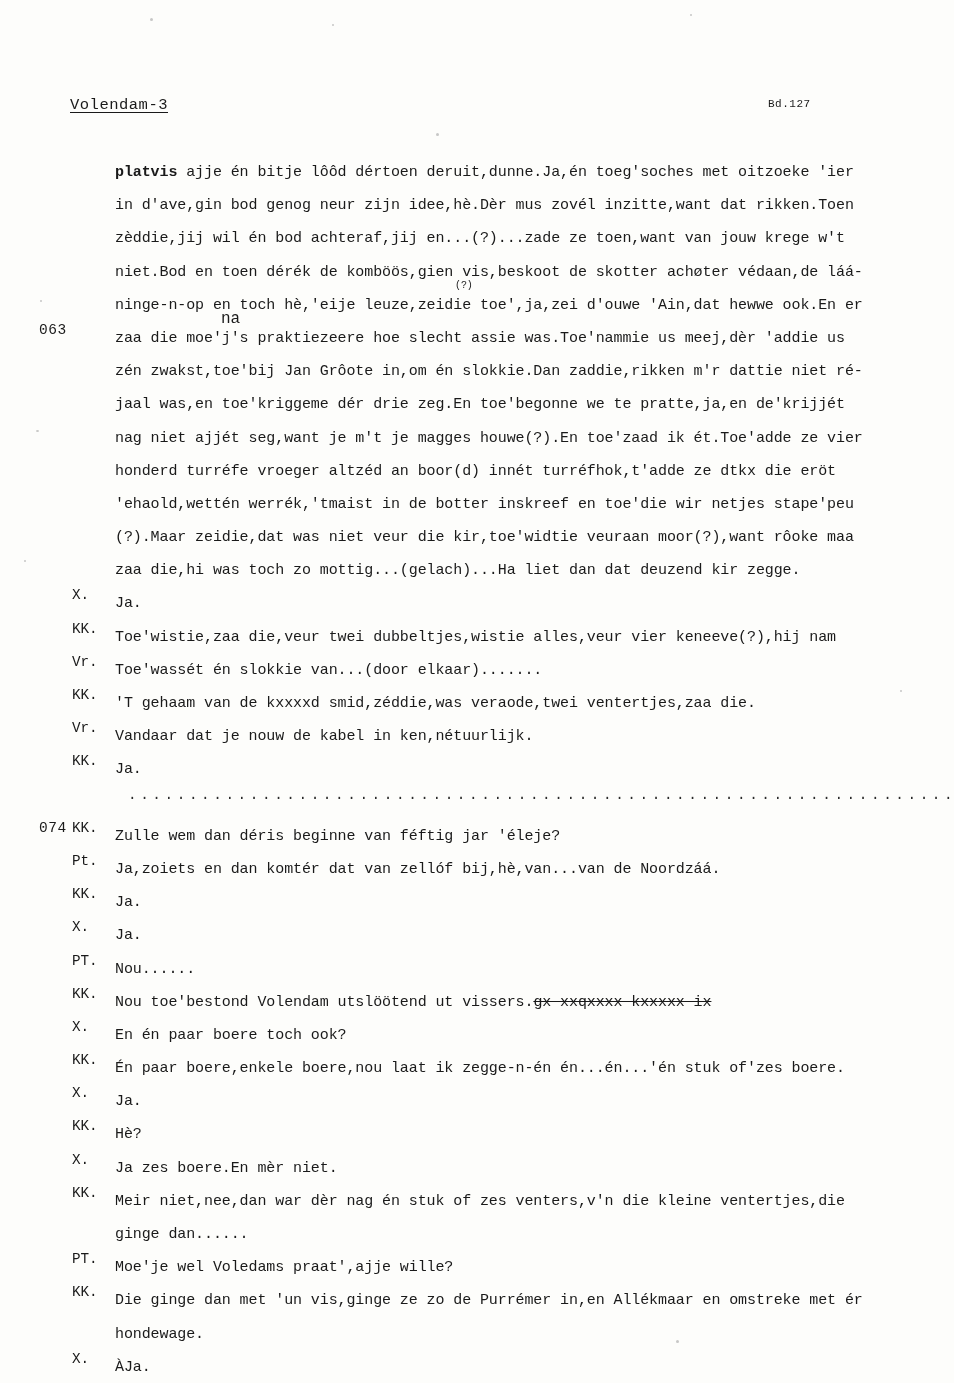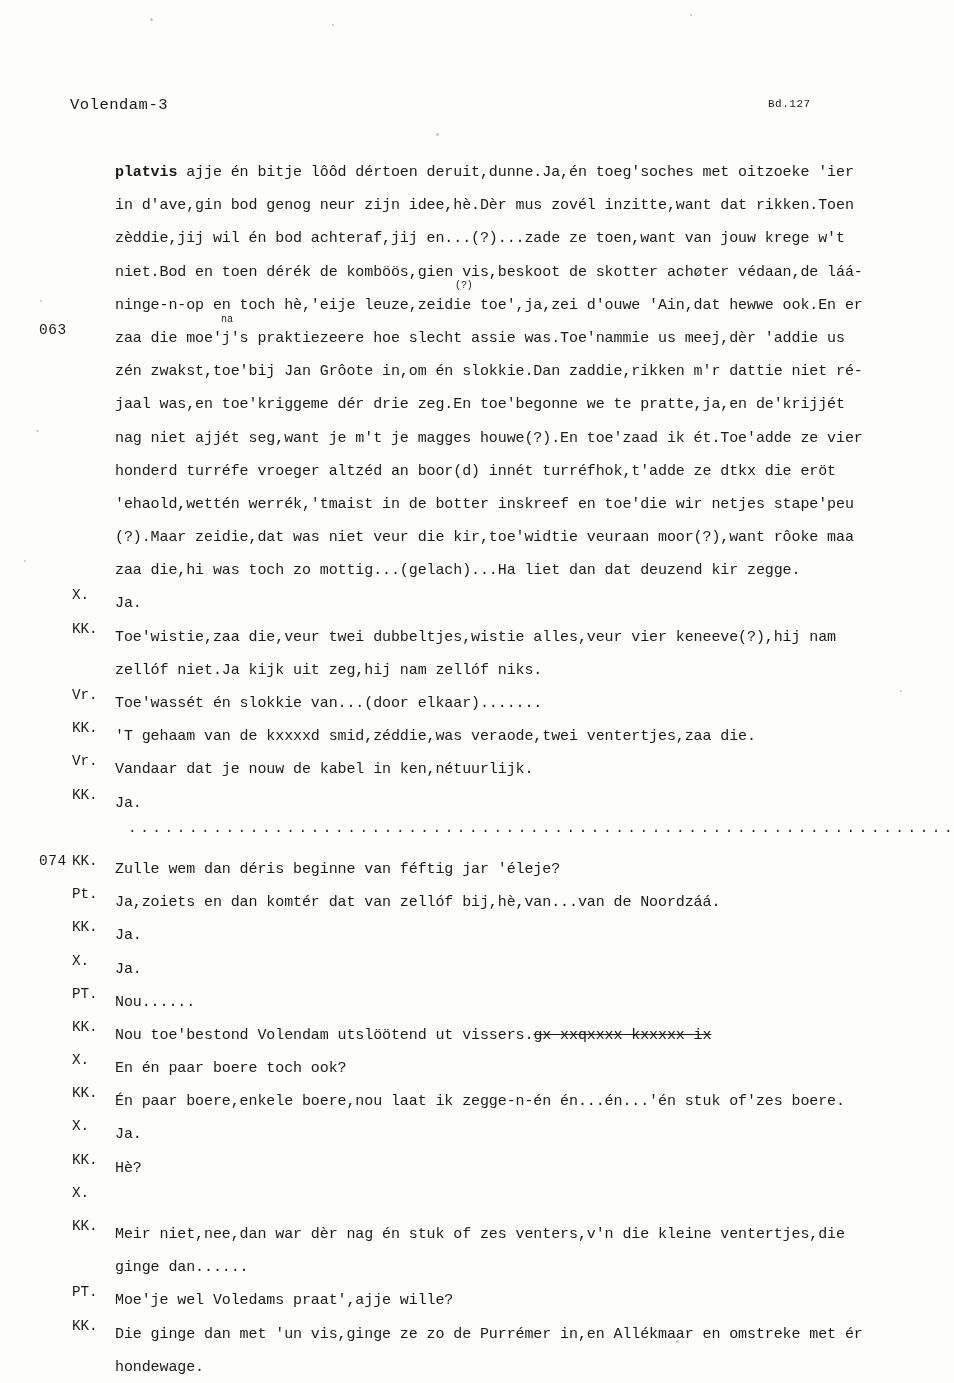--- a/index.html
+++ b/index.html
@@ -33,20 +33,21 @@
     left: 0;
     width: 954px;
     height: 24px;
   }
   .doc-id {
     position: absolute;
     left: 70px;
     top: 0;
     font-size: 15.5px;
     letter-spacing: .5px;
+    text-decoration: underline;
     text-underline-offset: 3px;
   }
   .doc-ref {
     position: absolute;
     left: 768px;
     top: 2px;
     font-size: 11px;
     letter-spacing: .5px;
   }
   .body-text {
@@ -136,21 +137,21 @@
     <div class="line">
       <span class="txt">niet.Bod en toen dérék de komböös,gien vis,beskoot de skotter achøter védaan,de láá-</span>
     </div>
     <div class="line">
       <span class="txt">ninge-n-op en toch hè,'eije leuze,zeidie toe',ja,zei d'ouwe 'Ain,dat hewwe ook.En er</span>
       <span style="position:absolute;left:455px;top:-12px;font-size:10px;">(?)</span>
     </div>
     <div class="line">
       <span class="margin-num">063</span>
       <span class="txt">zaa die moe'j's praktiezeere hoe slecht assie was.Toe'nammie us meej,dèr 'addie us </span>
-      <span style="position:absolute;left:221px;top:-11px;font-size:10px;">na</span>
+      <span style="position:absolute;left:221px;top:-11px;font-size:16px;">na</span>
     </div>
     <div class="line">
       <span class="txt">zén zwakst,toe'bij Jan Grôote in,om én slokkie.Dan zaddie,rikken m'r dattie niet ré-</span>
     </div>
     <div class="line">
       <span class="txt">jaal was,en toe'kriggeme dér drie zeg.En toe'begonne we te pratte,ja,en de'krijjét</span>
     </div>
     <div class="line">
       <span class="txt">nag niet ajjét seg,want je m't je magges houwe(?).En toe'zaad ik ét.Toe'adde ze vier</span>
     </div>
@@ -167,23 +168,20 @@
       <span class="txt">zaa die,hi was toch zo mottig...(gelach)...Ha liet dan dat deuzend kir zegge.</span>
     </div>
 
     <div class="line">
       <span class="spk">X.</span>
       <span class="txt">Ja.</span>
     </div>
     <div class="line">
       <span class="spk">KK.</span>
       <span class="txt">Toe'wistie,zaa die,veur twei dubbeltjes,wistie alles,veur vier keneeve(?),hij nam</span>
-    </div>
-    <div class="line">
-      <span class="txt">zellóf niet.Ja kijk uit zeg,hij nam zellóf niks.</span>
     </div>
     <div class="line">
       <span class="spk">Vr.</span>
       <span class="txt">Toe'wassét én slokkie van...(door elkaar).......</span>
     </div>
     <div class="line">
       <span class="spk">KK.</span>
       <span class="txt">'T gehaam van de kxxxxd smid,zéddie,was veraode,twei ventertjes,zaa die.</span>
     </div>
     <div class="line">
@@ -235,20 +233,21 @@
     <div class="line">
       <span class="spk">X.</span>
       <span class="txt">Ja.</span>
     </div>
     <div class="line">
       <span class="spk">KK.</span>
       <span class="txt">Hè?</span>
     </div>
     <div class="line">
       <span class="spk">X.</span>
+      <span class="txt">Ja zes boere.En mèr niet.</span>
     </div>
     <div class="line">
       <span class="spk">KK.</span>
       <span class="txt">Meir niet,nee,dan war dèr nag én stuk of zes venters,v'n die kleine ventertjes,die</span>
     </div>
     <div class="line">
       <span class="txt">ginge dan......</span>
     </div>
     <div class="line">
       <span class="spk">PT.</span>

